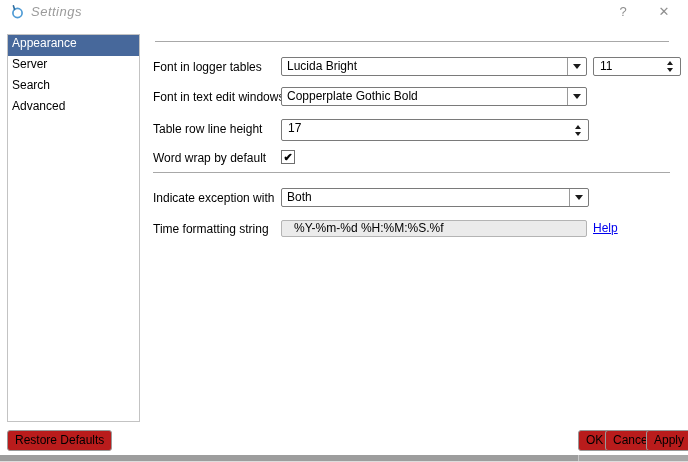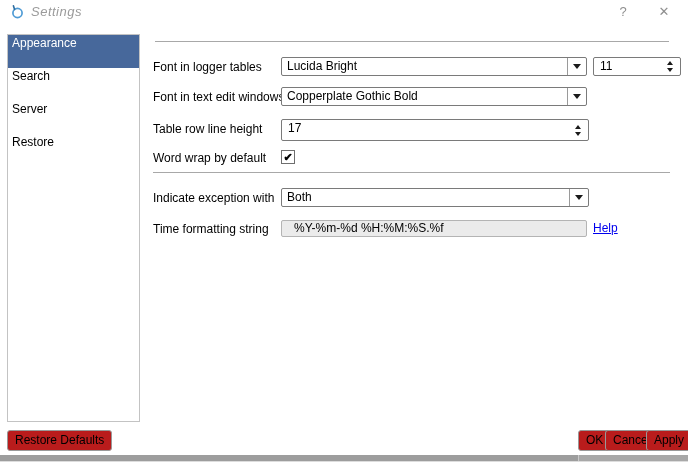--- a/index.html
+++ b/index.html
@@ -27,21 +27,21 @@
     position: absolute; left: 652px; top: 2px; width: 24px; height: 20px;
     font-size: 13px; color: #8f8f8f; text-align: center; line-height: 20px; cursor: default;
   }
 
   
   .sidebar {
     position: absolute; left: 7px; top: 34px; width: 133px; height: 388px;
     background: #ffffff; border: 1px solid #c3c3c3;
   }
   .sidebar-item {
-    height: 33px; line-height: 17px; font-size: 12px; padding-left: 4px;
+    height: 21px; line-height: 17px; font-size: 12px; padding-left: 4px;
     color: #000000; white-space: nowrap; overflow: hidden;
   }
   .sidebar-item.selected { background: #47689b; color: #ffffff; }
 
   
   .sep1 { position: absolute; left: 155px; top: 41px; width: 514px; height: 1px; background: #a8a8a8; }
   .sep2 { position: absolute; left: 153px; top: 172px; width: 517px; height: 1px; background: #a8a8a8; }
 
   
   .flabel { position: absolute; left: 153px; font-size: 12px; color: #000; white-space: nowrap; }
@@ -123,23 +123,23 @@
       <circle cx="7.5" cy="9" r="4.6" fill="none" stroke="#4f9bd5" stroke-width="1.7"></circle>
       <path d="M4.6 5.5 L3.4 1.8" fill="none" stroke="#2e6da0" stroke-width="1.6" stroke-linecap="round"></path>
     </svg>
   </span>
   <span class="titlebar-title">Settings</span>
   <span class="titlebar-help">?</span>
   <span class="titlebar-close">✕</span>
 
   <div class="sidebar">
     <div class="sidebar-item selected">Appearance</div>
+    <div class="sidebar-item">Server</div>
     <div class="sidebar-item">Search</div>
-    <div class="sidebar-item">Server</div>
-    <div class="sidebar-item">Restore</div>
+    <div class="sidebar-item">Advanced</div>
   </div>
 
   <div class="sep1"></div>
   <div class="sep2"></div>
 
   <div class="flabel" style="top:60px;">Font in logger tables</div>
   <div class="combo" style="left:281px; top:57px; width:306px;">
     <span>Lucida Bright</span>
     <span class="drop-zone">
         <span class="tri-down"></span>

